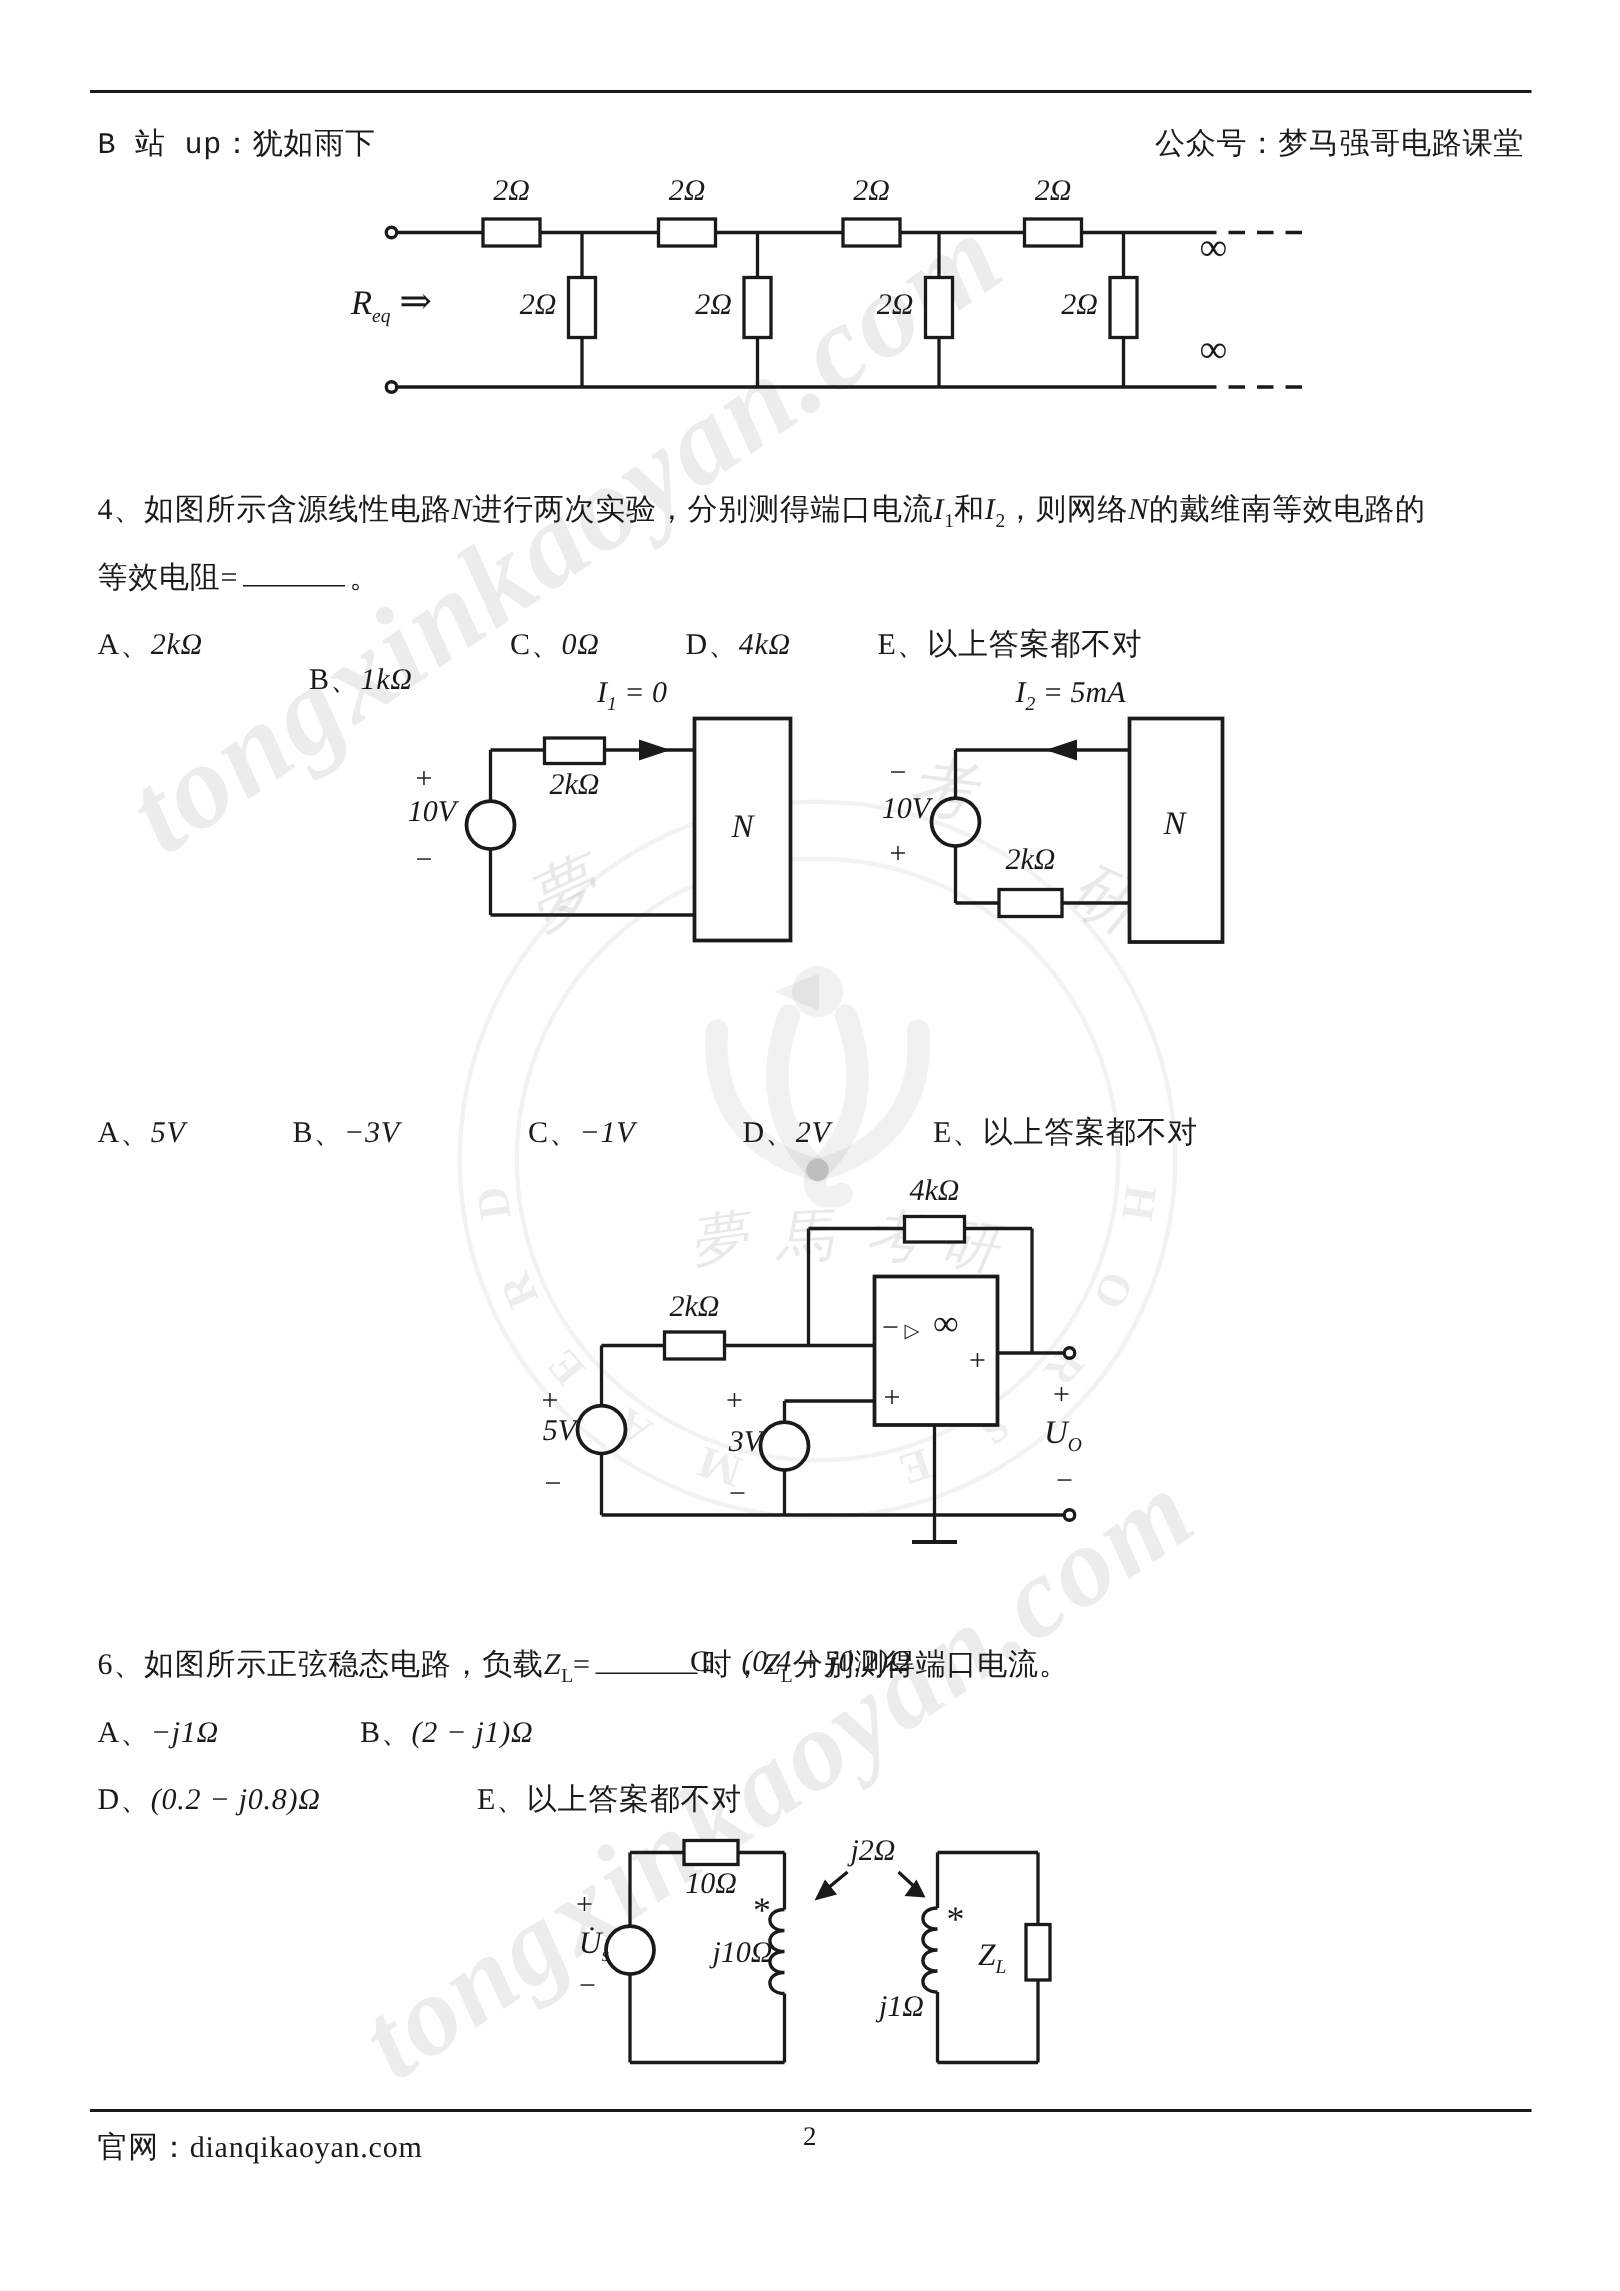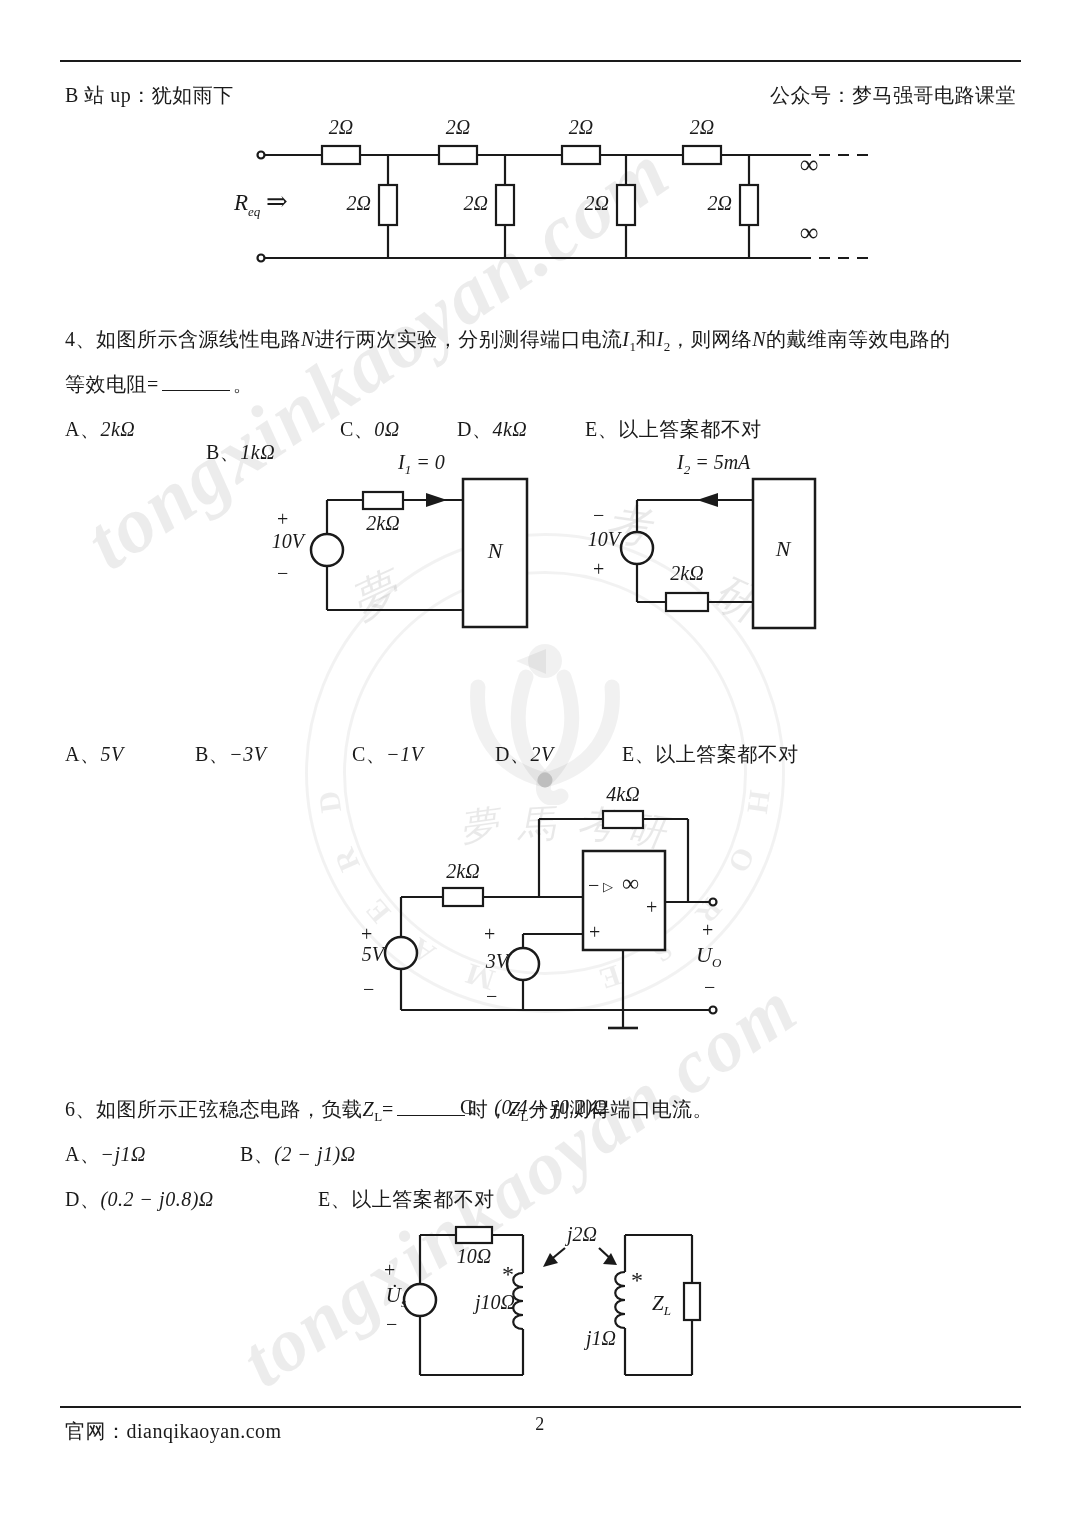--- a/index.html
+++ b/index.html
@@ -73,21 +73,21 @@
   </div>
 
   <span class="wm-script" style="left:352px;top:566px;transform:rotate(-25deg);font-size:46px;">夢</span>
   <span class="wm-script" style="left:468px;top:500px;transform:rotate(-9deg);font-size:44px;">馬</span>
   <span class="wm-script" style="left:606px;top:496px;transform:rotate(8deg);font-size:44px;">考</span>
   <span class="wm-script" style="left:714px;top:568px;transform:rotate(24deg);font-size:46px;">研</span>
 
   <div class="content">
 
     <div class="rule" style="left:60px;top:60px;width:961px;"></div>
-    <div class="t" style="left:65px;top:82px;">B 站 up：犹如雨下</div>
+    <div class="t" style="left:65px;top:82px;font-family:Liberation Mono, monospace;">B 站 up：犹如雨下</div>
     <div class="t right" style="left:616px;top:82px;width:400px;">公众号：梦马强哥电路课堂</div>
 
     <div class="abs" style="left:230px;top:108px;width:655px;height:165px;">
       <svg class="circ" width="655" height="165" viewBox="0 0 655 165">
         <g stroke="#1a1a1a" stroke-width="2.2" fill="none">
           <line x1="35" y1="47" x2="570" y2="47"></line>
           <line x1="570" y1="47" x2="645" y2="47" stroke-dasharray="11 8"></line>
           <line x1="35" y1="150" x2="570" y2="150"></line>
           <line x1="570" y1="150" x2="645" y2="150" stroke-dasharray="11 8"></line>
           <line x1="158" y1="47" x2="158" y2="150"></line>

